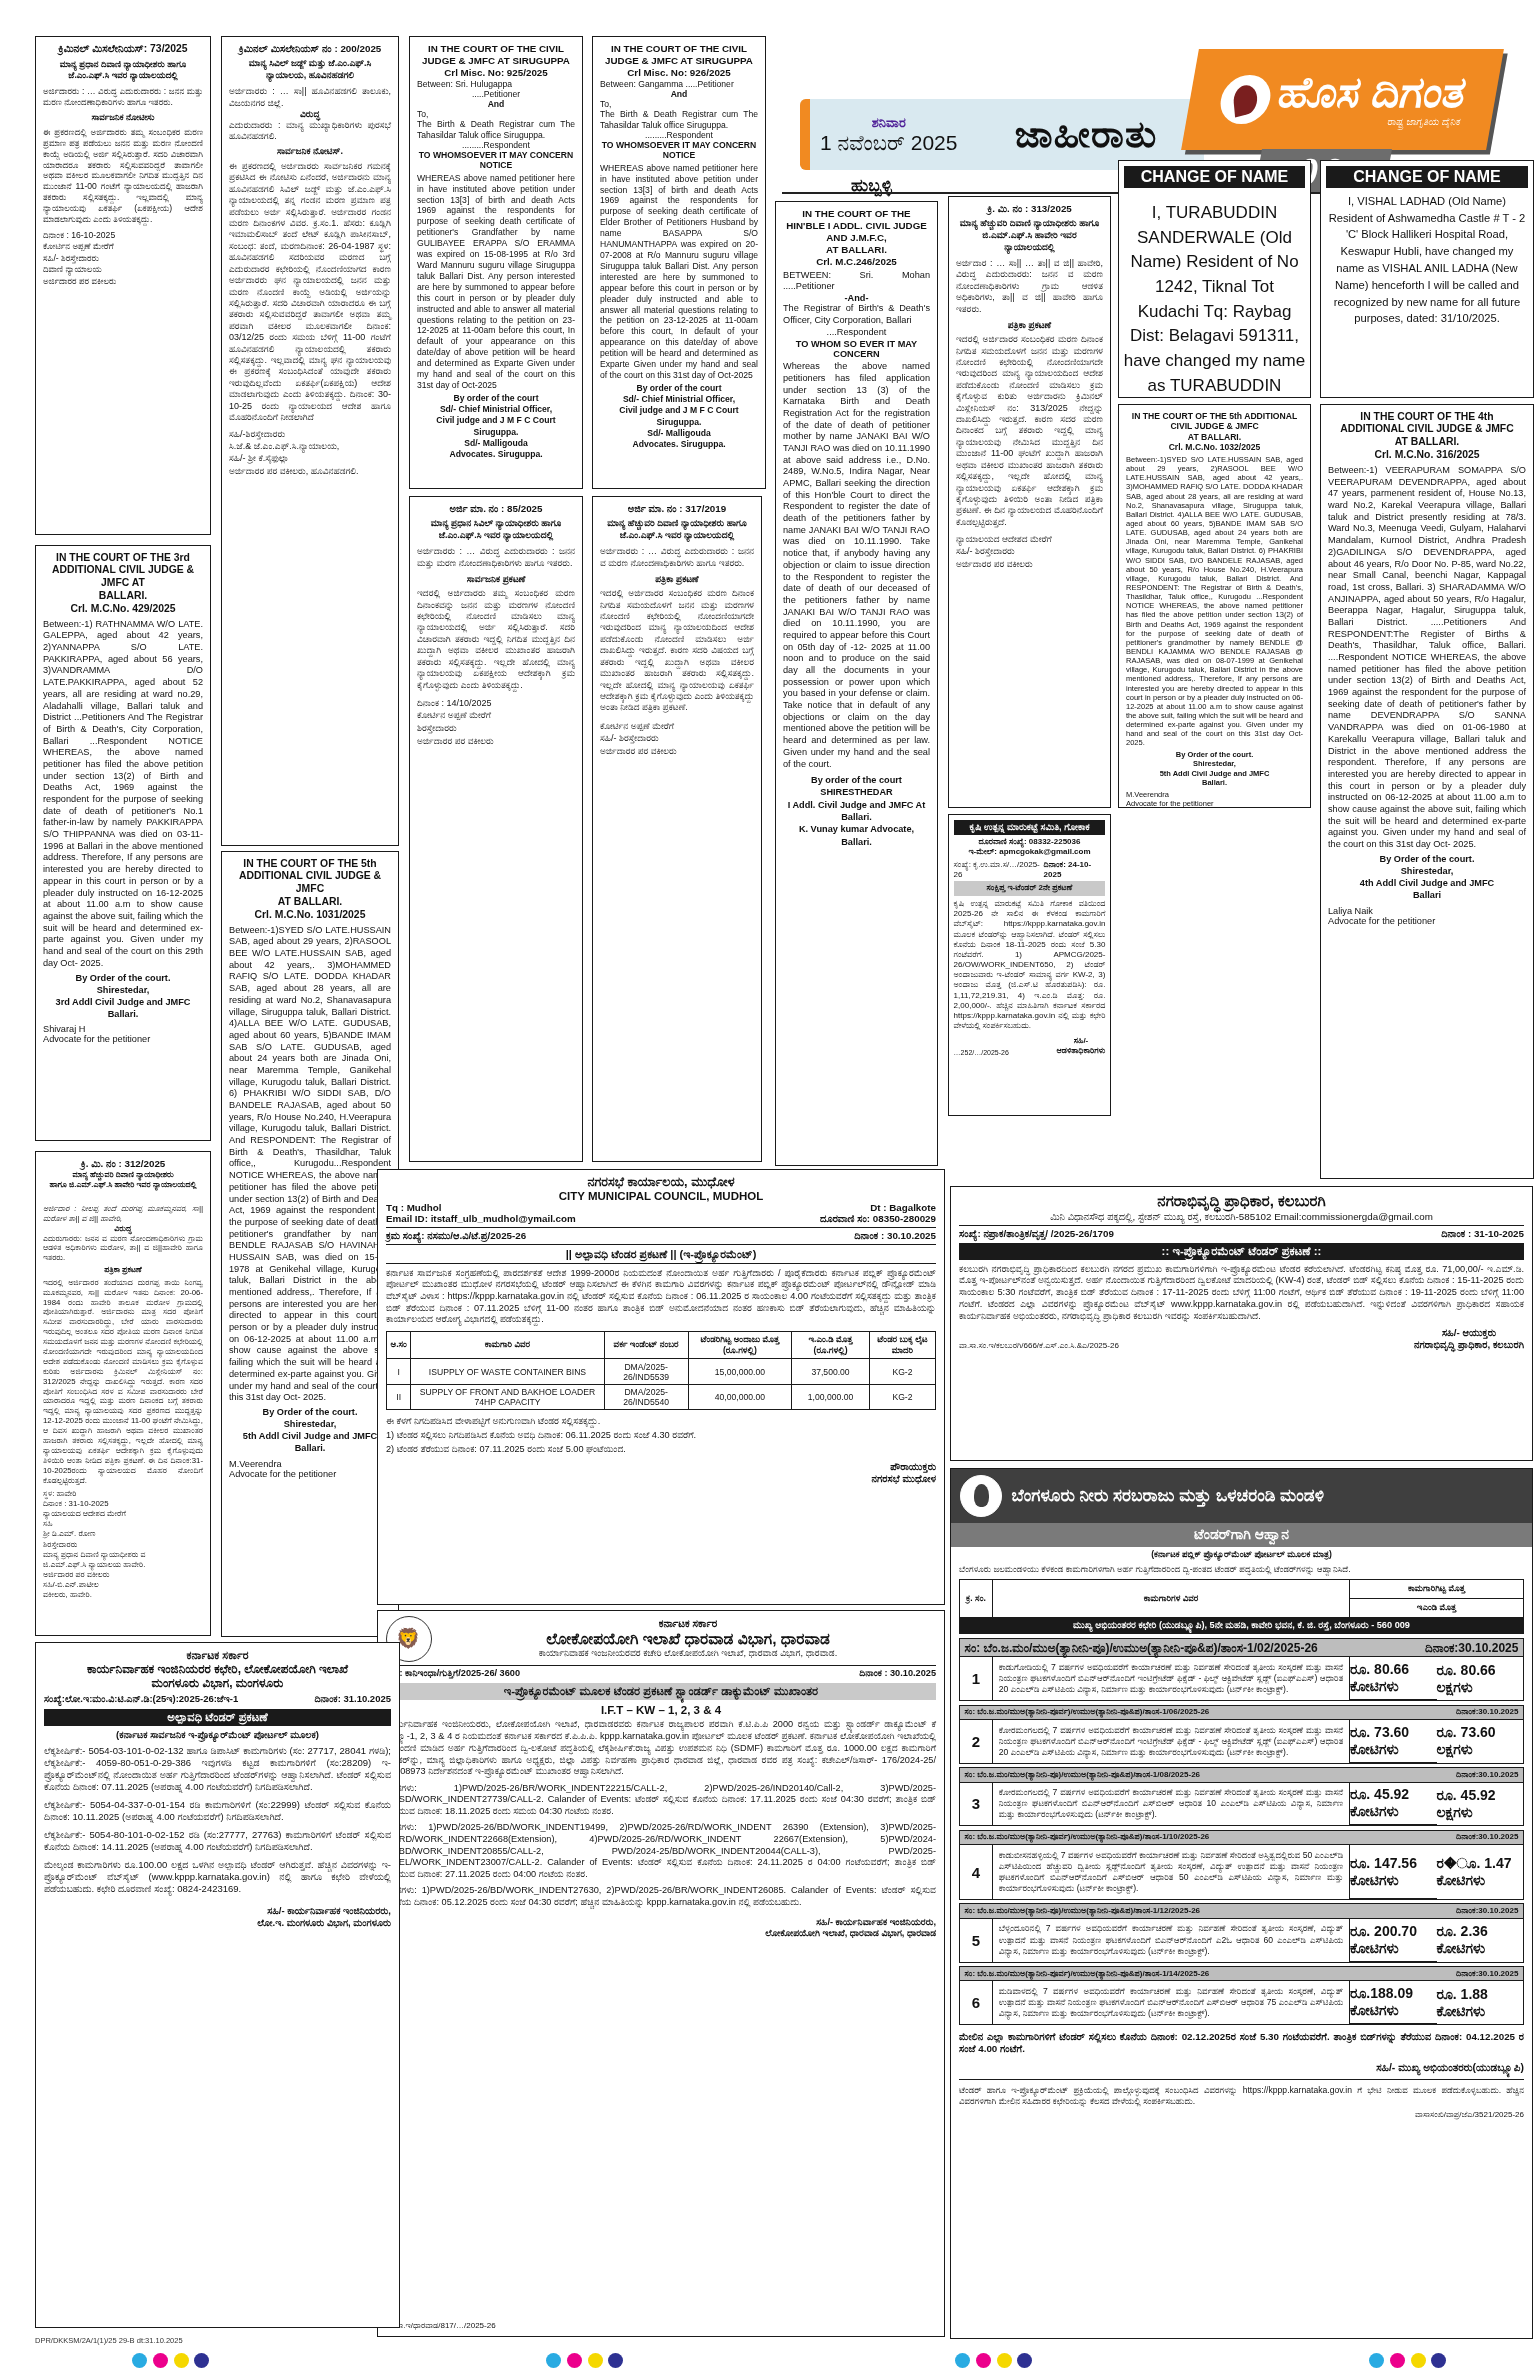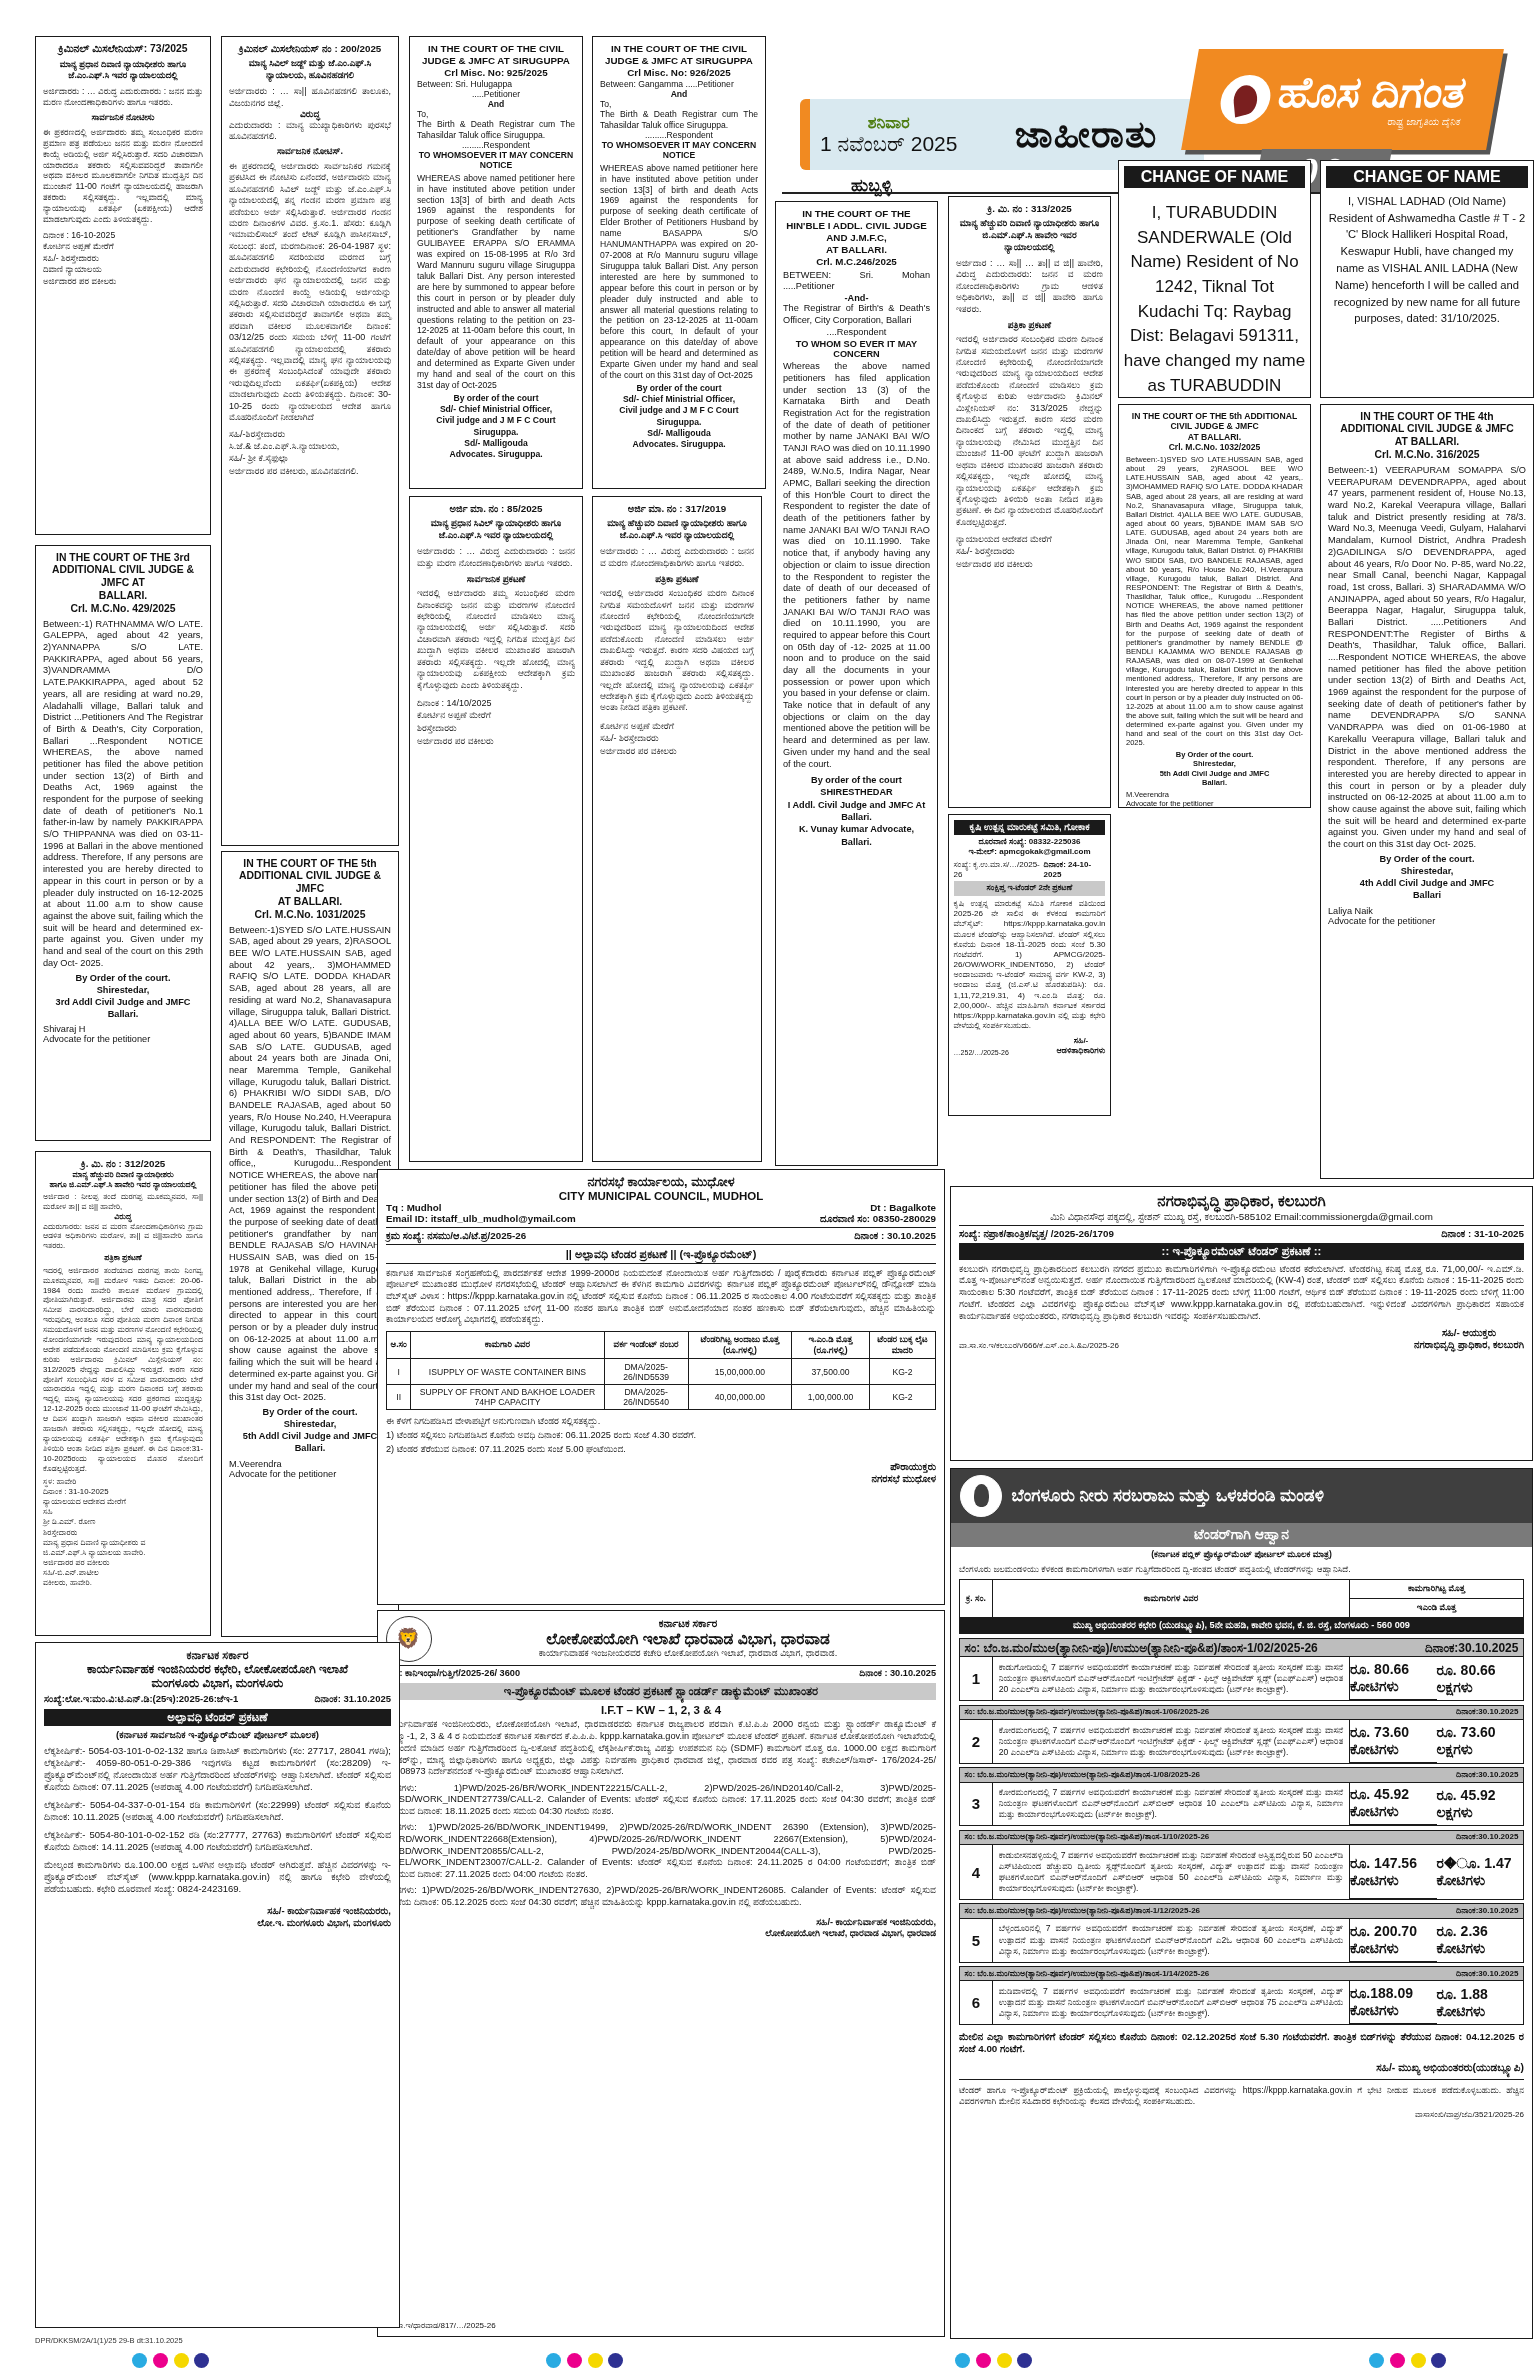--- a/index.html
+++ b/index.html
@@ -31,21 +31,21 @@
 </style>
 </head>
 <body>
 
 <div id="page">
 
   <div style="position:absolute;left:782px;top:36px;width:751px;height:154px;">
     <div style="position:absolute;left:18.4px;top:63px;width:404px;height:71px;background:#d9e9f0;border-radius:5.8px;display:flex;align-items:center;">
       <div style="width:9.2px;height:100%;background:#f18a21;border-radius:5.8px 0 0 5.8px;"></div>
       <div style="padding:0 10.4px;text-align:center;">
-        <div style="color:#4d7c0f;font-weight:bold;font-size:16px;">ಶನಿವಾರ</div>
+        <div style="color:#4c1d95;font-weight:bold;font-size:13px;">ಶನಿವಾರ</div>
         <div style="font-weight:normal;font-size:21px;">1 ನವೆಂಬರ್ 2025</div>
       </div>
       <div style="flex:1;text-align:center;font-weight:bold;font-size:37px;letter-spacing:1.2px;">ಜಾಹೀರಾತು</div>
     </div>
     <div class="skew" style="position:absolute;left:408px;top:12.7px;width:305px;height:101px;background:#f18a21;box-shadow:4.6px 4.6px 0 #555;display:flex;align-items:center;justify-content:center;gap:8px;">
       <div style="width:49px;height:49px;background:#fff;border-radius:50%;display:flex;align-items:center;justify-content:center;">
         <div style="width:23px;height:30px;background:#7a1f1f;border-radius:50% 50% 50% 0;transform:rotate(-15deg);"></div>
       </div>
       <div>
         <div style="color:#fff;font-weight:bold;font-size:43px;line-height:1;">ಹೊಸ ದಿಗಂತ</div>
@@ -88,21 +88,21 @@
         <div>Ballari.</div>
       </div>
     <div style="margin-top:3.5px;">Shivaraj H</div>
     <div>Advocate for the petitioner</div>
   </div>
 
   <div class="nbox" style="left:35px;top:1151px;width:176px;height:485px;font-size:7.8px;">
     <div class="nt" style="font-size:9.8px;">ಕ್ರಿ. ಮಿ. ನಂ : 312/2025</div>
     <div class="ctr bold">ಮಾನ್ಯ ಹೆಚ್ಚುವರಿ ದಿವಾಣಿ ನ್ಯಾಯಾಧೀಶರು</div>
     <div class="ctr bold">ಹಾಗೂ ಜಿ.ಎಮ್.ಎಫ್.ಸಿ ಹಾವೇರಿ ಇವರ ನ್ಯಾಯಾಲಯದಲ್ಲಿ</div>
-    <div class="nb" style="margin-top:2px;">ಅರ್ಜಿದಾರ : ನೀಲಪ್ಪ ತಂದೆ ದುರಗಪ್ಪ ಮೂಕಮ್ಮನವರ, ಸಾ|| ಮರೋಳ ತಾ|| ವ ಜಿ|| ಹಾವೇರಿ,</div>
+    <div class="nb" style="margin-top:14px;font-style:italic;">ಅರ್ಜಿದಾರ : ನೀಲಪ್ಪ ತಂದೆ ದುರಗಪ್ಪ ಮೂಕಮ್ಮನವರ, ಸಾ|| ಮರೋಳ ತಾ|| ವ ಜಿ|| ಹಾವೇರಿ,</div>
     <div class="ctr bold">ವಿರುದ್ಧ</div>
     <div class="nb">ಎದುರುಗಾರರು: ಜನನ ವ ಮರಣ ನೋಂದಣಾಧಿಕಾರಿಗಳು ಗ್ರಾಮ ಆಡಳಿತ ಅಧಿಕಾರಿಗಳು ಮರೋಳ, ತಾ|| ವ ಜಿ||ಹಾವೇರಿ ಹಾಗೂ ಇತರರು.</div>
     <div class="ctr bold" style="margin-top:2.3px;">ಪತ್ರಿಕಾ ಪ್ರಕಟಣೆ</div>
     <div class="nb" style="margin-top:2.3px;">ಇದರಲ್ಲಿ ಅರ್ಜಿದಾರರ ತಂದೆಯಾದ ದುರಗಪ್ಪ ತಾಯಿ ನಿಂಗವ್ವ ಮೂಕಮ್ಮನವರ, ಸಾ|| ಮರೋಳ ಇತನು ದಿನಾಂಕ: 20-06-1984 ರಂದು ಹಾವೇರಿ ತಾಲೂಕ ಮರೋಳ ಗ್ರಾಮದಲ್ಲಿ ಪೋತಿಯಾಗಿರುತ್ತಾರೆ. ಅರ್ಜಿದಾರನು ಮಾತ್ರ ಸದರ ಪೋತಿಗೆ ಸಮೀಪ ವಾರಸುದಾರರಿದ್ದು, ಬೇರೆ ಯಾರು ವಾರಸುದಾರರು ಇರುವುದಿಲ್ಲ ಅಂತಲೂ ಸದರ ಪೋತಿಯ ಮರಣ ದಿನಾಂಕ ನಿಗದಿತ ಸಮಯದೊಳಗೆ ಜನನ ಮತ್ತು ಮರಣಗಳ ನೋಂದಣಿ ಕಛೇರಿಯಲ್ಲಿ ನೋಂದಣಿಯಾಗದೇ ಇರುವುದರಿಂದ ಮಾನ್ಯ ನ್ಯಾಯಾಲಯದಿಂದ ಆದೇಶ ಪಡೆದುಕೊಂಡು ನೋಂದಣಿ ಮಾಡಿಸಲು ಕ್ರಮ ಕೈಗೊಳ್ಳುವ ಕುರಿತು ಅರ್ಜಿದಾರನು ಕ್ರಿಮಿನಲ್ ಮಿಸ್ಲೇನಿಯಸ್ ನಂ: 312/2025 ನೇದ್ದನ್ನು ದಾಖಲಿಸಿದ್ದು ಇರುತ್ತದೆ. ಕಾರಣ ಸದರ ಪೋತಿಗೆ ಸಂಬಂಧಿಸಿದ ಸರಳ ವ ಸಮೀಪ ವಾರಸುದಾರರು ಬೇರೆ ಯಾರಾದರೂ ಇದ್ದಲ್ಲಿ ಮತ್ತು ಮರಣ ದಿನಾಂಕದ ಬಗ್ಗೆ ತಕರಾರು ಇದ್ದಲ್ಲಿ ಮಾನ್ಯ ನ್ಯಾಯಾಲಯವು ಸದರ ಪ್ರಕರಣದ ಮುದ್ದತ್ತನ್ನು 12-12-2025 ರಂದು ಮುಂಜಾನೆ 11-00 ಘಂಟೆಗೆ ನೇಮಿಸಿದ್ದು, ಆ ದಿವಸ ಖುದ್ದಾಗಿ ಹಾಜರಾಗಿ ಅಥವಾ ವಕೀಲರ ಮುಖಾಂತರ ಹಾಜರಾಗಿ ತಕರಾರು ಸಲ್ಲಿಸತಕ್ಕದ್ದು, ಇಲ್ಲದೇ ಹೋದಲ್ಲಿ ಮಾನ್ಯ ನ್ಯಾಯಾಲಯವು ಏಕತರ್ಫಿ ಆದೇಶಕ್ಕಾಗಿ ಕ್ರಮ ಕೈಗೊಳ್ಳುವುದು ತಿಳಿಯಿರಿ ಆಂತಾ ನೀಡಿದ ಪತ್ರಿಕಾ ಪ್ರಕಟಣೆ. ಈ ದಿನ ದಿನಾಂಕ:31-10-2025ರಂದು ನ್ಯಾಯಾಲಯದ ಮೊಹರ ನೋಂದಿಗೆ ಕೊಡಲ್ಪಟ್ಟಿರುತ್ತದೆ.</div>
     <div style="margin-top:3.5px;line-height:1.3;">
         <div>ಸ್ಥಳ: ಹಾವೇರಿ</div>
         <div>ದಿನಾಂಕ : 31-10-2025</div>
         <div>ನ್ಯಾಯಾಲಯದ ಆದೇಶದ ಮೇರೆಗೆ</div>
         <div>ಸಹಿ</div>
         <div>ಶ್ರೀ ಡಿ.ಎಮ್. ರೋಣ</div>

